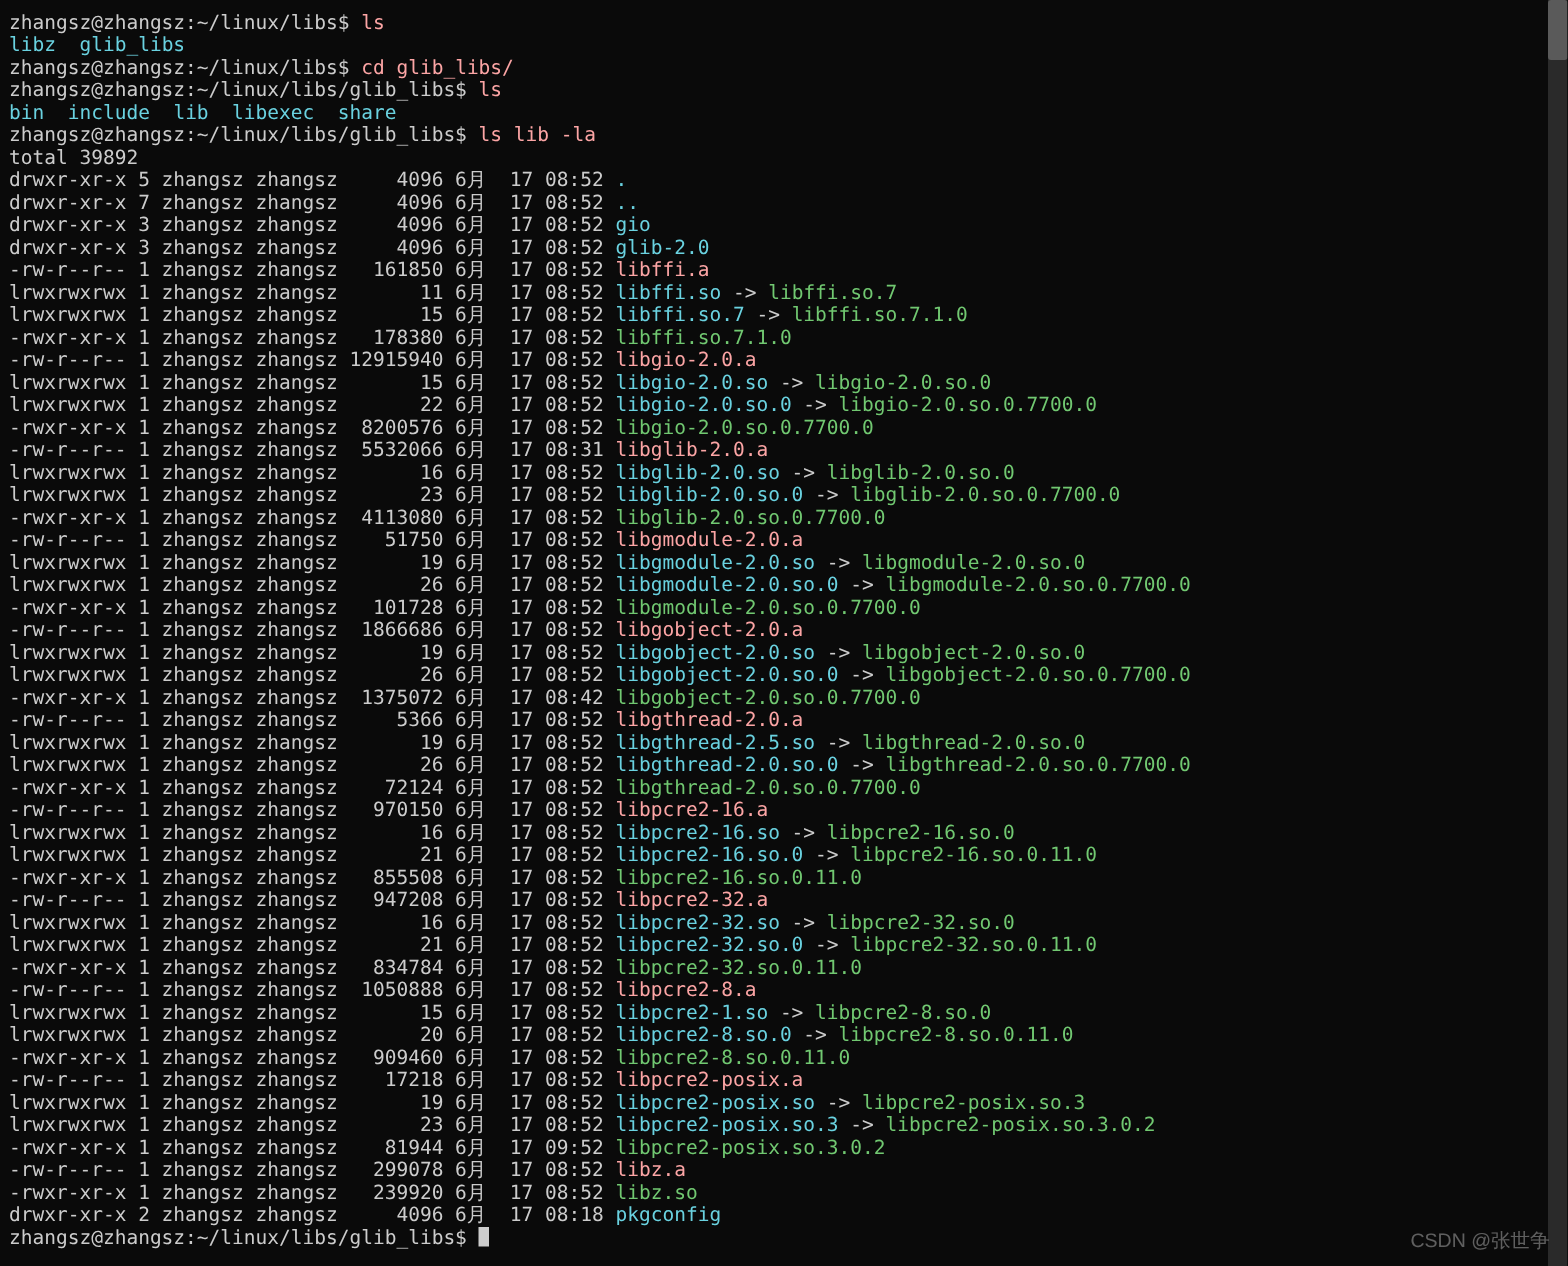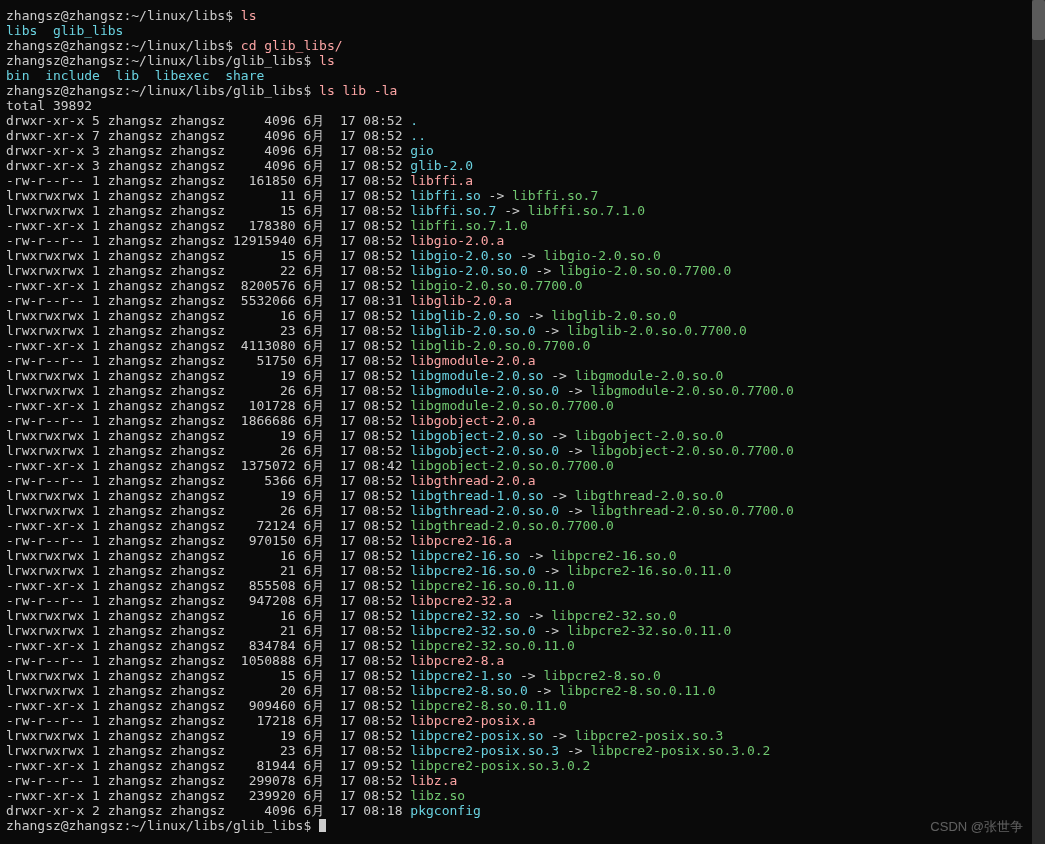--- a/index.html
+++ b/index.html
@@ -12,27 +12,27 @@
     color:#ccc;
     padding:8px 6px;
   }
   .w{color:#fca5a5}
   .c{color:#6ad2e0}      
   .g{color:#71c871}
   .cursor{display:inline-block;width:7px;height:13px;background:#ccc;vertical-align:-2px}
   .scrollbar{position:absolute;top:0;right:0;width:13px;height:844px;background:#2a2a2a}
   .scroll-thumb{position:absolute;top:0;right:0;width:13px;height:40px;background:#5a5a5a;border-radius:2px}
   .scroll-arrow{position:absolute;right:2px;top:3px;font-size:9px;color:#bbb}
-  .watermark{position:absolute;right:22px;bottom:8px;color:rgba(255,255,255,.35);font-family:Arial,sans-serif;font-size:13px}
+  .watermark{position:absolute;right:12px;bottom:8px;color:rgba(255,255,255,.35);font-family:Arial,sans-serif;font-size:13px}
 </style>
 </head>
 <body>
 
 <div class="term" id="term"><span>zhangsz@zhangsz:~/linux/libs$ </span><span class="w">ls</span>
-<span class="c">libs</span>  <span class="c">glib_libs</span>
+<span class="c">libz</span>  <span class="c">glib_libs</span>
 <span>zhangsz@zhangsz:~/linux/libs$ </span><span class="w">cd glib_libs/</span>
 <span>zhangsz@zhangsz:~/linux/libs/glib_libs$ </span><span class="w">ls</span>
 <span class="c">bin</span>  <span class="c">include</span>  <span class="c">lib</span>  <span class="c">libexec</span>  <span class="c">share</span>
 <span>zhangsz@zhangsz:~/linux/libs/glib_libs$ </span><span class="w">ls lib -la</span>
 <span>total 39892</span>
 <span>drwxr-xr-x 5 zhangsz zhangsz     4096 6月  17 08:52 </span><span class="c">.</span>
 <span>drwxr-xr-x 7 zhangsz zhangsz     4096 6月  17 08:52 </span><span class="c">..</span>
 <span>drwxr-xr-x 3 zhangsz zhangsz     4096 6月  17 08:52 </span><span class="c">gio</span>
 <span>drwxr-xr-x 3 zhangsz zhangsz     4096 6月  17 08:52 </span><span class="c">glib-2.0</span>
 <span>-rw-r--r-- 1 zhangsz zhangsz   161850 6月  17 08:52 </span><span class="w">libffi.a</span>
@@ -49,21 +49,21 @@
 <span>-rwxr-xr-x 1 zhangsz zhangsz  4113080 6月  17 08:52 </span><span class="g">libglib-2.0.so.0.7700.0</span>
 <span>-rw-r--r-- 1 zhangsz zhangsz    51750 6月  17 08:52 </span><span class="w">libgmodule-2.0.a</span>
 <span>lrwxrwxrwx 1 zhangsz zhangsz       19 6月  17 08:52 </span><span class="c">libgmodule-2.0.so</span><span> -&gt; </span><span class="g">libgmodule-2.0.so.0</span>
 <span>lrwxrwxrwx 1 zhangsz zhangsz       26 6月  17 08:52 </span><span class="c">libgmodule-2.0.so.0</span><span> -&gt; </span><span class="g">libgmodule-2.0.so.0.7700.0</span>
 <span>-rwxr-xr-x 1 zhangsz zhangsz   101728 6月  17 08:52 </span><span class="g">libgmodule-2.0.so.0.7700.0</span>
 <span>-rw-r--r-- 1 zhangsz zhangsz  1866686 6月  17 08:52 </span><span class="w">libgobject-2.0.a</span>
 <span>lrwxrwxrwx 1 zhangsz zhangsz       19 6月  17 08:52 </span><span class="c">libgobject-2.0.so</span><span> -&gt; </span><span class="g">libgobject-2.0.so.0</span>
 <span>lrwxrwxrwx 1 zhangsz zhangsz       26 6月  17 08:52 </span><span class="c">libgobject-2.0.so.0</span><span> -&gt; </span><span class="g">libgobject-2.0.so.0.7700.0</span>
 <span>-rwxr-xr-x 1 zhangsz zhangsz  1375072 6月  17 08:42 </span><span class="g">libgobject-2.0.so.0.7700.0</span>
 <span>-rw-r--r-- 1 zhangsz zhangsz     5366 6月  17 08:52 </span><span class="w">libgthread-2.0.a</span>
-<span>lrwxrwxrwx 1 zhangsz zhangsz       19 6月  17 08:52 </span><span class="c">libgthread-1.0.so</span><span> -&gt; </span><span class="g">libgthread-2.0.so.0</span>
+<span>lrwxrwxrwx 1 zhangsz zhangsz       19 6月  17 08:52 </span><span class="c">libgthread-2.5.so</span><span> -&gt; </span><span class="g">libgthread-2.0.so.0</span>
 <span>lrwxrwxrwx 1 zhangsz zhangsz       26 6月  17 08:52 </span><span class="c">libgthread-2.0.so.0</span><span> -&gt; </span><span class="g">libgthread-2.0.so.0.7700.0</span>
 <span>-rwxr-xr-x 1 zhangsz zhangsz    72124 6月  17 08:52 </span><span class="g">libgthread-2.0.so.0.7700.0</span>
 <span>-rw-r--r-- 1 zhangsz zhangsz   970150 6月  17 08:52 </span><span class="w">libpcre2-16.a</span>
 <span>lrwxrwxrwx 1 zhangsz zhangsz       16 6月  17 08:52 </span><span class="c">libpcre2-16.so</span><span> -&gt; </span><span class="g">libpcre2-16.so.0</span>
 <span>lrwxrwxrwx 1 zhangsz zhangsz       21 6月  17 08:52 </span><span class="c">libpcre2-16.so.0</span><span> -&gt; </span><span class="g">libpcre2-16.so.0.11.0</span>
 <span>-rwxr-xr-x 1 zhangsz zhangsz   855508 6月  17 08:52 </span><span class="g">libpcre2-16.so.0.11.0</span>
 <span>-rw-r--r-- 1 zhangsz zhangsz   947208 6月  17 08:52 </span><span class="w">libpcre2-32.a</span>
 <span>lrwxrwxrwx 1 zhangsz zhangsz       16 6月  17 08:52 </span><span class="c">libpcre2-32.so</span><span> -&gt; </span><span class="g">libpcre2-32.so.0</span>
 <span>lrwxrwxrwx 1 zhangsz zhangsz       21 6月  17 08:52 </span><span class="c">libpcre2-32.so.0</span><span> -&gt; </span><span class="g">libpcre2-32.so.0.11.0</span>
 <span>-rwxr-xr-x 1 zhangsz zhangsz   834784 6月  17 08:52 </span><span class="g">libpcre2-32.so.0.11.0</span>

